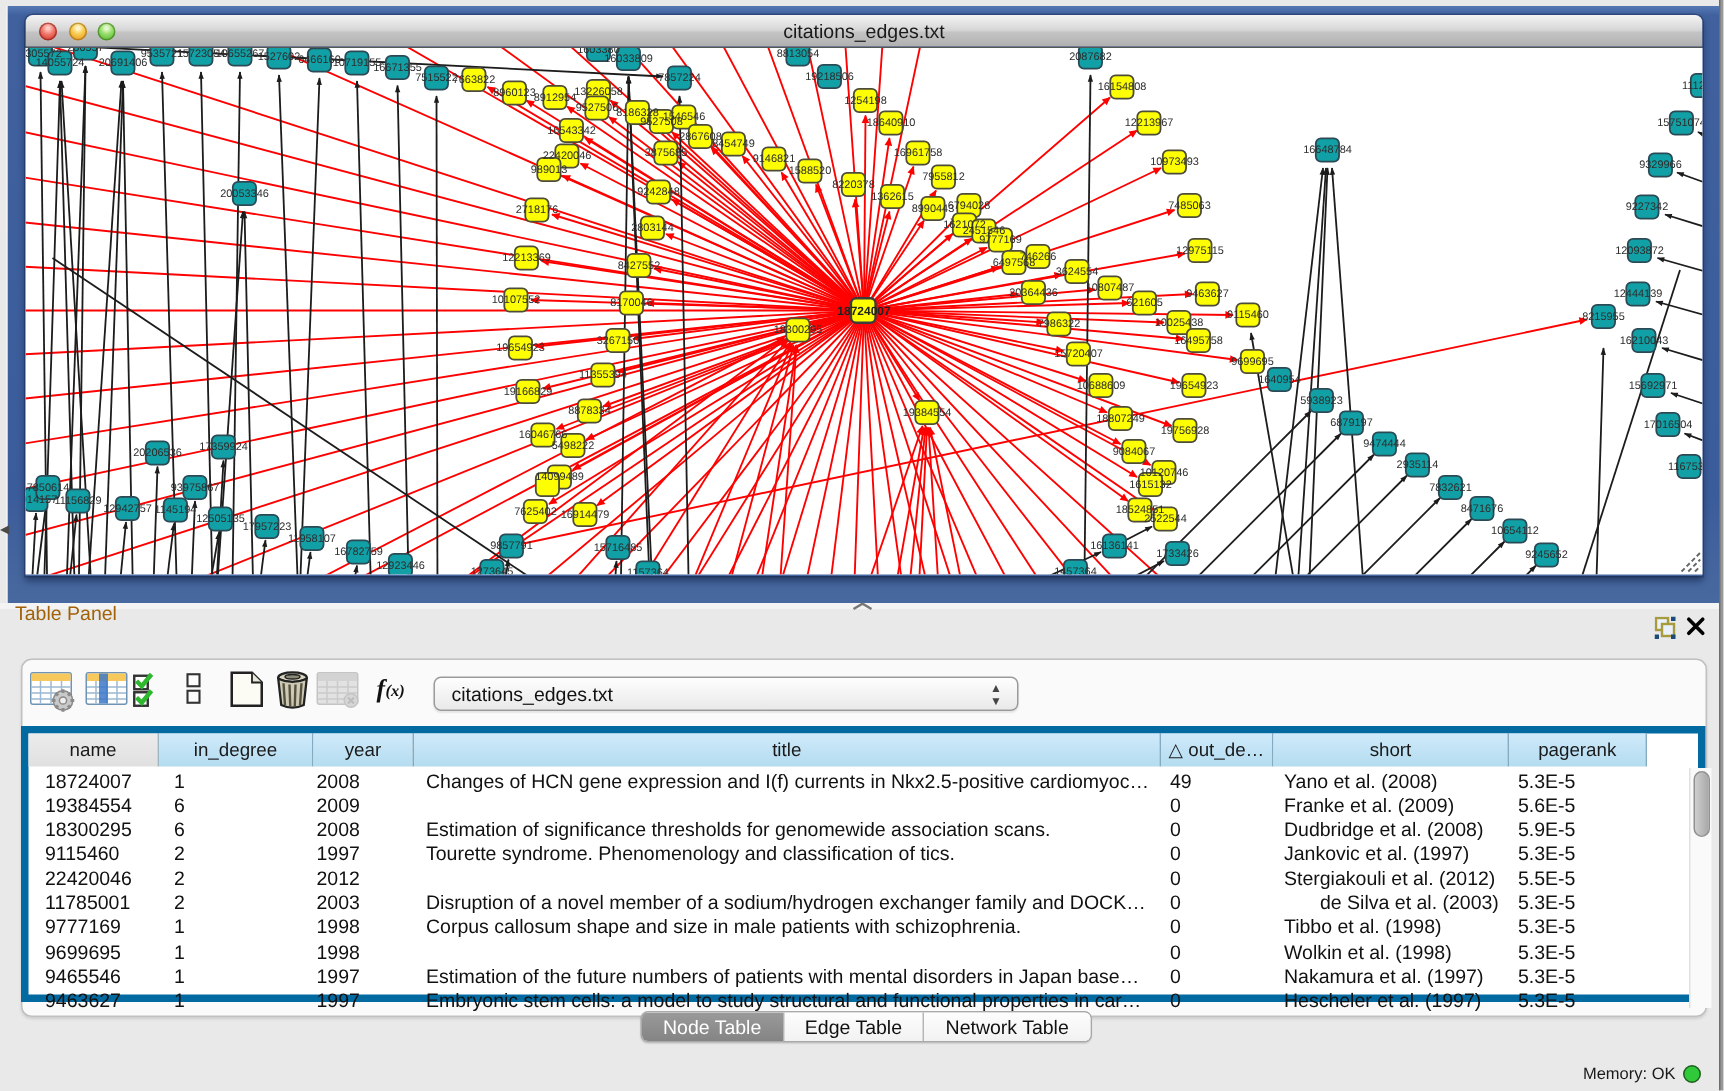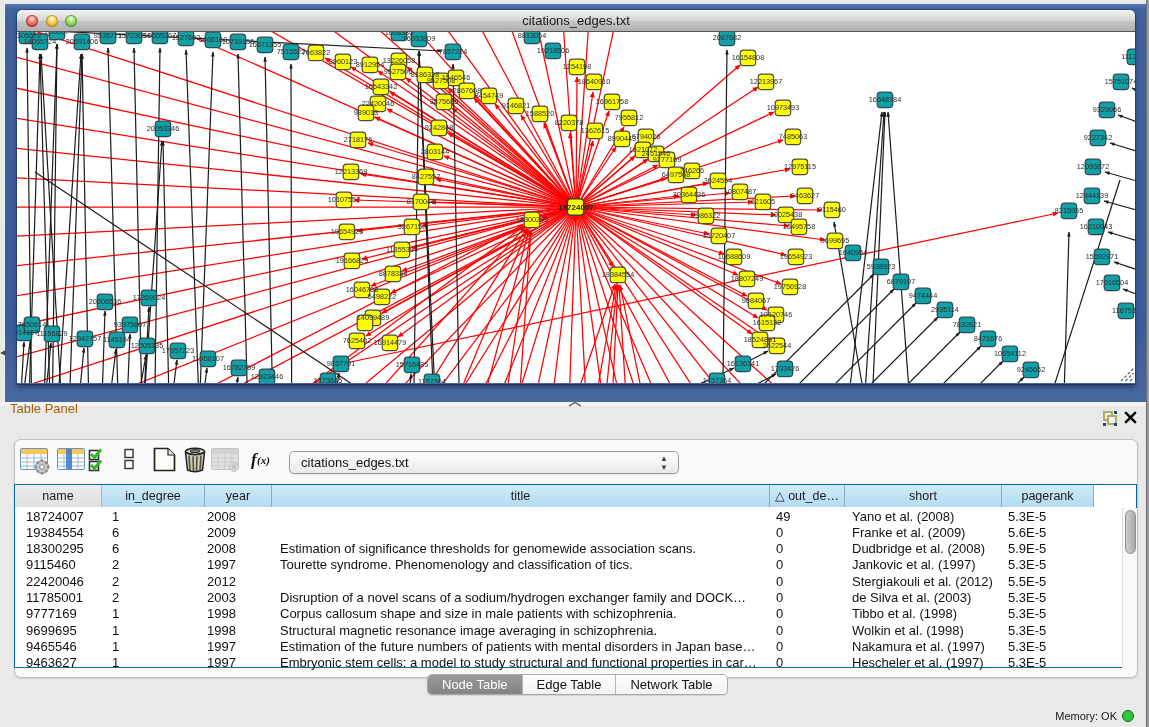--- a/index.html
+++ b/index.html
@@ -30,21 +30,21 @@
 #floaticon{position:absolute;left:1103px;top:411px;width:15px;height:15px}
 #closex{position:absolute;left:1124px;top:411px;width:13px;height:13px}
 #panel{position:absolute;left:14px;top:439px;width:1124px;height:239px;background:#fafafa;
  border:1px solid #c0c0c0;border-radius:7px;box-shadow:0 1px 2px rgba(0,0,0,.12)}
 #toolbar{position:absolute;left:0;top:0;width:100%;height:44px}
 #dropdown{position:absolute;left:274px;top:11px;width:390px;height:23px;border:1px solid #9a9a9a;
  border-radius:5px;background:linear-gradient(#fefefe,#e9e9e9);font-size:13px;color:#111;
  line-height:22px;padding-left:11px;box-shadow:0 1px 1px rgba(0,0,0,.08)}
 #stepper{position:absolute;right:8px;top:2px;width:12px;height:18px;font-size:8px;color:#444;line-height:9px;text-align:center}
 #tablewrap{position:absolute;left:-1px;top:44px;width:1123px;height:184px;background:#fff;
- border:1px solid #0369a1}
+ border:5px solid #0369a1}
 .hrow{position:absolute;top:0;height:22px;background:linear-gradient(#cfeafa,#b4dcf0);
  border-right:1px solid #86aabf;font-size:12.5px;color:#1a1a1a;text-align:center;line-height:22px}
 #tbody{position:absolute;left:0;top:23.5px;width:100%;height:160px;font-size:13px;color:#111}
 .trow{position:absolute;height:16.1px;line-height:16.1px;white-space:nowrap;overflow:hidden}
 .c{position:absolute;top:0;height:100%;overflow:hidden;white-space:nowrap}
 #vscroll{position:absolute;left:1107px;top:23px;width:15px;height:160px;background:#fafafa;border-left:1px solid #e0e0e0}
 #vthumb{position:absolute;left:1.5px;top:2px;width:11px;height:44px;border-radius:6px;
  background:linear-gradient(90deg,#cfcfcf,#a8a8a8);border:1px solid #909090}
 
 #tabs{position:absolute;left:427px;top:674px;height:21px;display:flex;font-size:13px;
@@ -642,20 +642,21 @@
 <div class="hrow" style="left:190px;width:67px">year</div>
 <div class="hrow" style="left:257px;width:498px">title</div>
 <div class="hrow" style="left:755px;width:75px">△ out_de…</div>
 <div class="hrow" style="left:830px;width:157px">short</div>
 <div class="hrow" style="left:987px;width:92px">pagerank</div>
     <div id="tbody">
         <div class="trow" style="left:0;top:0.0px;width:1105px">
           <div class="c" style="left:11px;width:80px">18724007</div>
           <div class="c" style="left:97px;width:100px">1</div>
           <div class="c" style="left:192px;width:64px">2008</div>
+          <div class="c" style="left:265px;width:492px">Changes of HCN gene expression and I(f) currents in Nkx2.5‑positive cardiomyoc…</div>
           <div class="c" style="left:761px;width:70px">49</div>
           <div class="c" style="left:837px;width:153px">Yano et al. (2008)</div>
           <div class="c" style="left:993px;width:88px">5.3E‑5</div>
         </div>
 <div class="trow" style="left:0;top:16.3px;width:1105px">
           <div class="c" style="left:11px;width:80px">19384554</div>
           <div class="c" style="left:97px;width:100px">6</div>
           <div class="c" style="left:192px;width:64px">2009</div>
           <div class="c" style="left:761px;width:70px">0</div>
           <div class="c" style="left:837px;width:153px">Franke et al. (2009)</div>
@@ -684,39 +685,38 @@
           <div class="c" style="left:97px;width:100px">2</div>
           <div class="c" style="left:192px;width:64px">2012</div>
           <div class="c" style="left:761px;width:70px">0</div>
           <div class="c" style="left:837px;width:153px">Stergiakouli et al. (2012)</div>
           <div class="c" style="left:993px;width:88px">5.5E‑5</div>
         </div>
 <div class="trow" style="left:0;top:81.5px;width:1105px">
           <div class="c" style="left:11px;width:80px">11785001</div>
           <div class="c" style="left:97px;width:100px">2</div>
           <div class="c" style="left:192px;width:64px">2003</div>
-          <div class="c" style="left:265px;width:492px">Disruption of a novel scans of a sodium/hydrogen exchanger family and DOCK…</div>
-          <div class="c" style="left:761px;width:70px">0</div>
-          <div class="c" style="left:837px;width:153px">de Silva et al. (2003)</div>
+          <div class="c" style="left:265px;width:492px">Disruption of a novel member of a sodium/hydrogen exchanger family and DOCK…</div>
+          <div class="c" style="left:761px;width:70px">0</div>
+          <div class="c" style="left:861px;width:153px">de Silva et al. (2003)</div>
           <div class="c" style="left:993px;width:88px">5.3E‑5</div>
         </div>
 <div class="trow" style="left:0;top:97.8px;width:1105px">
           <div class="c" style="left:11px;width:80px">9777169</div>
           <div class="c" style="left:97px;width:100px">1</div>
           <div class="c" style="left:192px;width:64px">1998</div>
           <div class="c" style="left:265px;width:492px">Corpus callosum shape and size in male patients with schizophrenia.</div>
           <div class="c" style="left:761px;width:70px">0</div>
           <div class="c" style="left:837px;width:153px">Tibbo et al. (1998)</div>
           <div class="c" style="left:993px;width:88px">5.3E‑5</div>
         </div>
 <div class="trow" style="left:0;top:114.1px;width:1105px">
           <div class="c" style="left:11px;width:80px">9699695</div>
           <div class="c" style="left:97px;width:100px">1</div>
           <div class="c" style="left:192px;width:64px">1998</div>
-          <div class="c" style="left:265px;width:492px">Structural magnetic resonance image averaging in schizophrenia.</div>
           <div class="c" style="left:761px;width:70px">0</div>
           <div class="c" style="left:837px;width:153px">Wolkin et al. (1998)</div>
           <div class="c" style="left:993px;width:88px">5.3E‑5</div>
         </div>
 <div class="trow" style="left:0;top:130.4px;width:1105px">
           <div class="c" style="left:11px;width:80px">9465546</div>
           <div class="c" style="left:97px;width:100px">1</div>
           <div class="c" style="left:192px;width:64px">1997</div>
           <div class="c" style="left:265px;width:492px">Estimation of the future numbers of patients with mental disorders in Japan base…</div>
           <div class="c" style="left:761px;width:70px">0</div>

